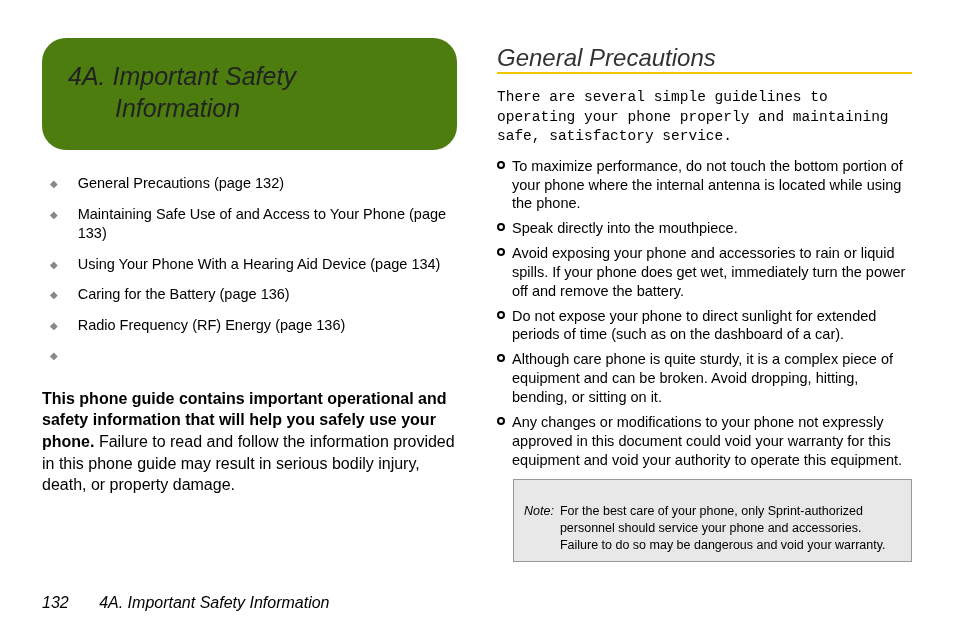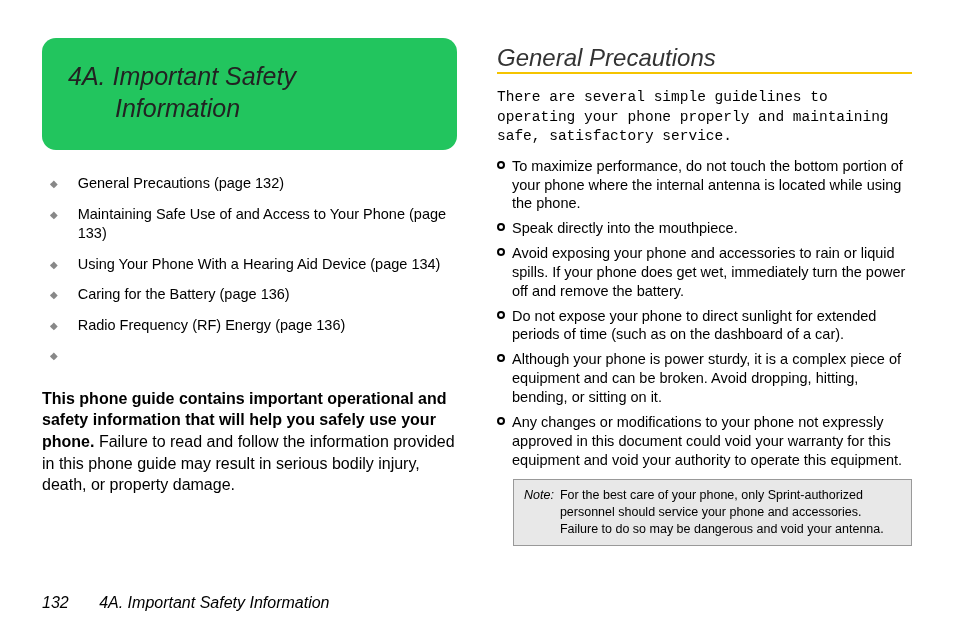--- a/index.html
+++ b/index.html
@@ -14,22 +14,22 @@
     }
     .columns {
       display: flex;
       gap: 40px;
     }
     .col {
       flex: 1;
       min-width: 0;
     }
     .title-block {
-      background: #22c55e;
-      border-radius: 14px;
+      background: #4d7c0f;
+      border-radius: 24px;
       padding: 22px 44px 26px 26px;
       margin-bottom: 24px;
     }
     .title-block .title {
       font-style: italic;
       font-size: 25px;
       color: #222;
       line-height: 1.28;
       font-weight: 500;
     }
@@ -100,21 +100,21 @@
       border-radius: 50%;
       border: 2px solid #000;
       background: #fff;
       flex-shrink: 0;
       margin-right: 7px;
       margin-top: 4px;
     }
     .note-box {
       border: 1px solid #999;
       background: #e8e8e8;
-      padding: 7px 10px 7px 10px;
+      padding: 23px 10px 7px 10px;
       margin-top: 10px;
       margin-left: 16px;
       display: flex;
       gap: 6px;
       font-size: 12.5px;
       line-height: 1.35;
     }
     .note-label {
       font-style: italic;
       flex-shrink: 0;
@@ -189,30 +189,30 @@
       <li>
           <span class="round-bullet"></span>
           <span>Avoid exposing your phone and accessories to rain or liquid spills. If your phone does get wet, immediately turn the power off and remove the battery.</span>
         </li>
       <li>
           <span class="round-bullet"></span>
           <span>Do not expose your phone to direct sunlight for extended periods of time (such as on the dashboard of a car).</span>
         </li>
       <li>
           <span class="round-bullet"></span>
-          <span>Although your phone is power sturdy, it is a complex piece of equipment and can be broken. Avoid dropping, hitting, bending, or sitting on it.</span>
+          <span>Although care phone is quite sturdy, it is a complex piece of equipment and can be broken. Avoid dropping, hitting, bending, or sitting on it.</span>
         </li>
       <li>
           <span class="round-bullet"></span>
           <span>Any changes or modifications to your phone not expressly approved in this document could void your warranty for this equipment and void your authority to operate this equipment.</span>
         </li>
     </ul>
     <div class="note-box">
       <span class="note-label">Note:</span>
-      <span>For the best care of your phone, only Sprint-authorized personnel should service your phone and accessories. Failure to do so may be dangerous and void your antenna.</span>
+      <span>For the best care of your phone, only Sprint-authorized personnel should service your phone and accessories. Failure to do so may be dangerous and void your warranty.</span>
     </div>
   </div>
 
 </div>
 
 <div class="footer">
   <span class="page-num">132</span>
   <span>4A. Important Safety Information</span>
 </div>
 

